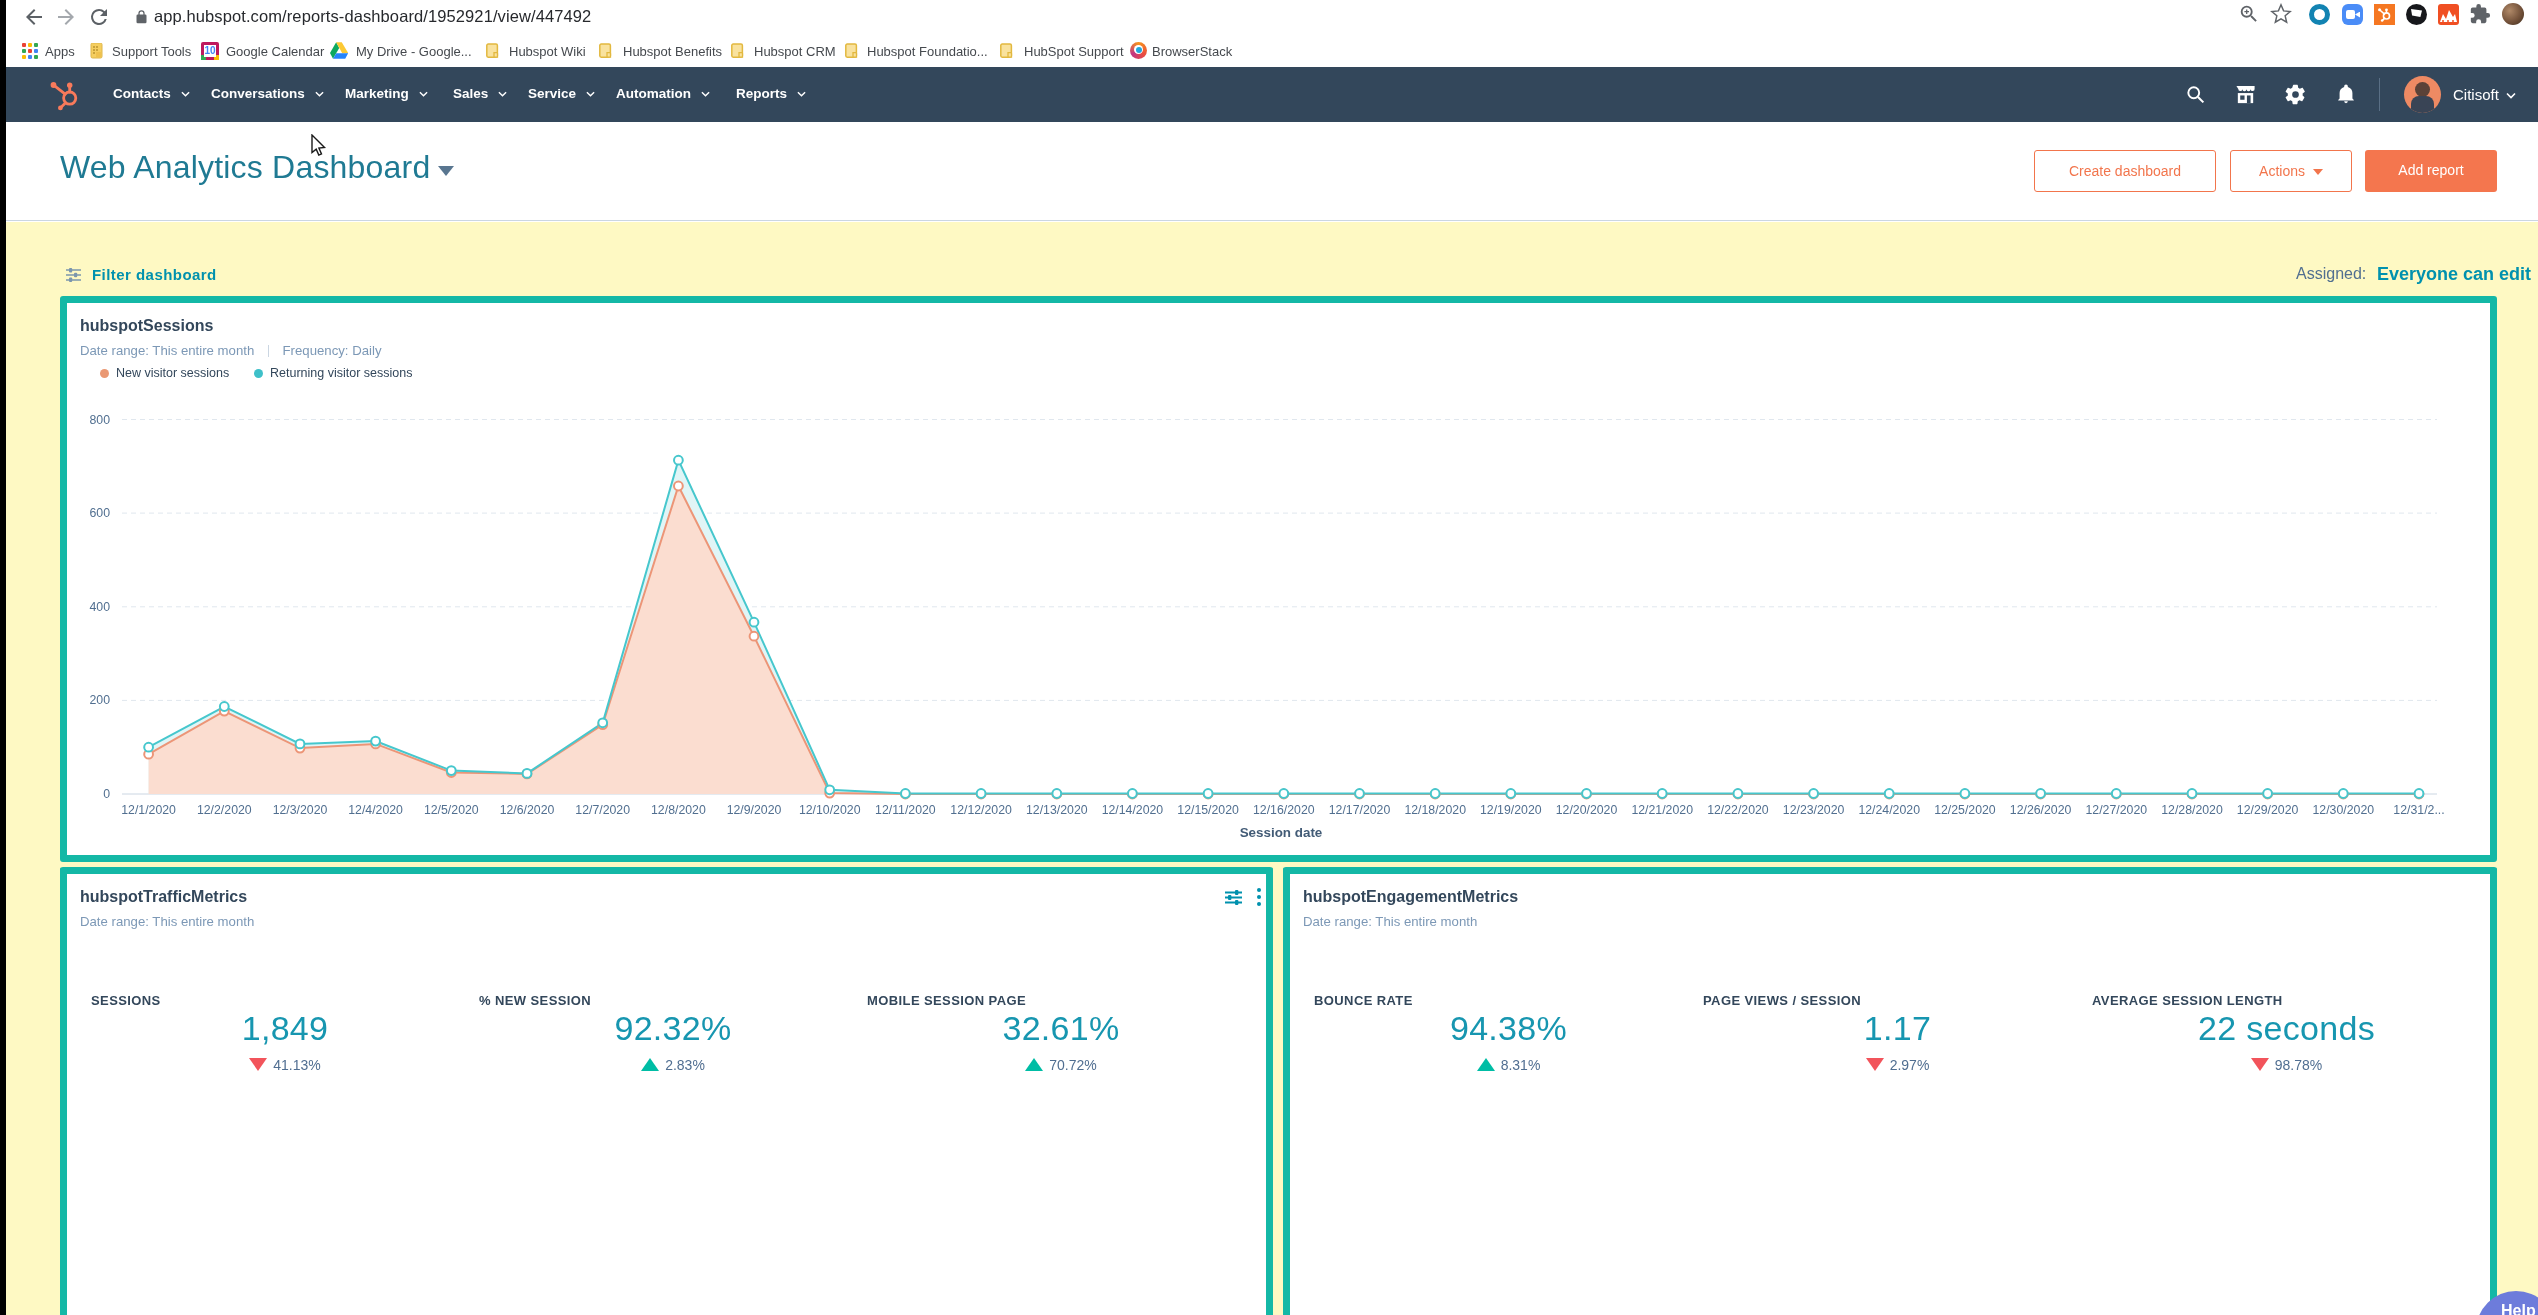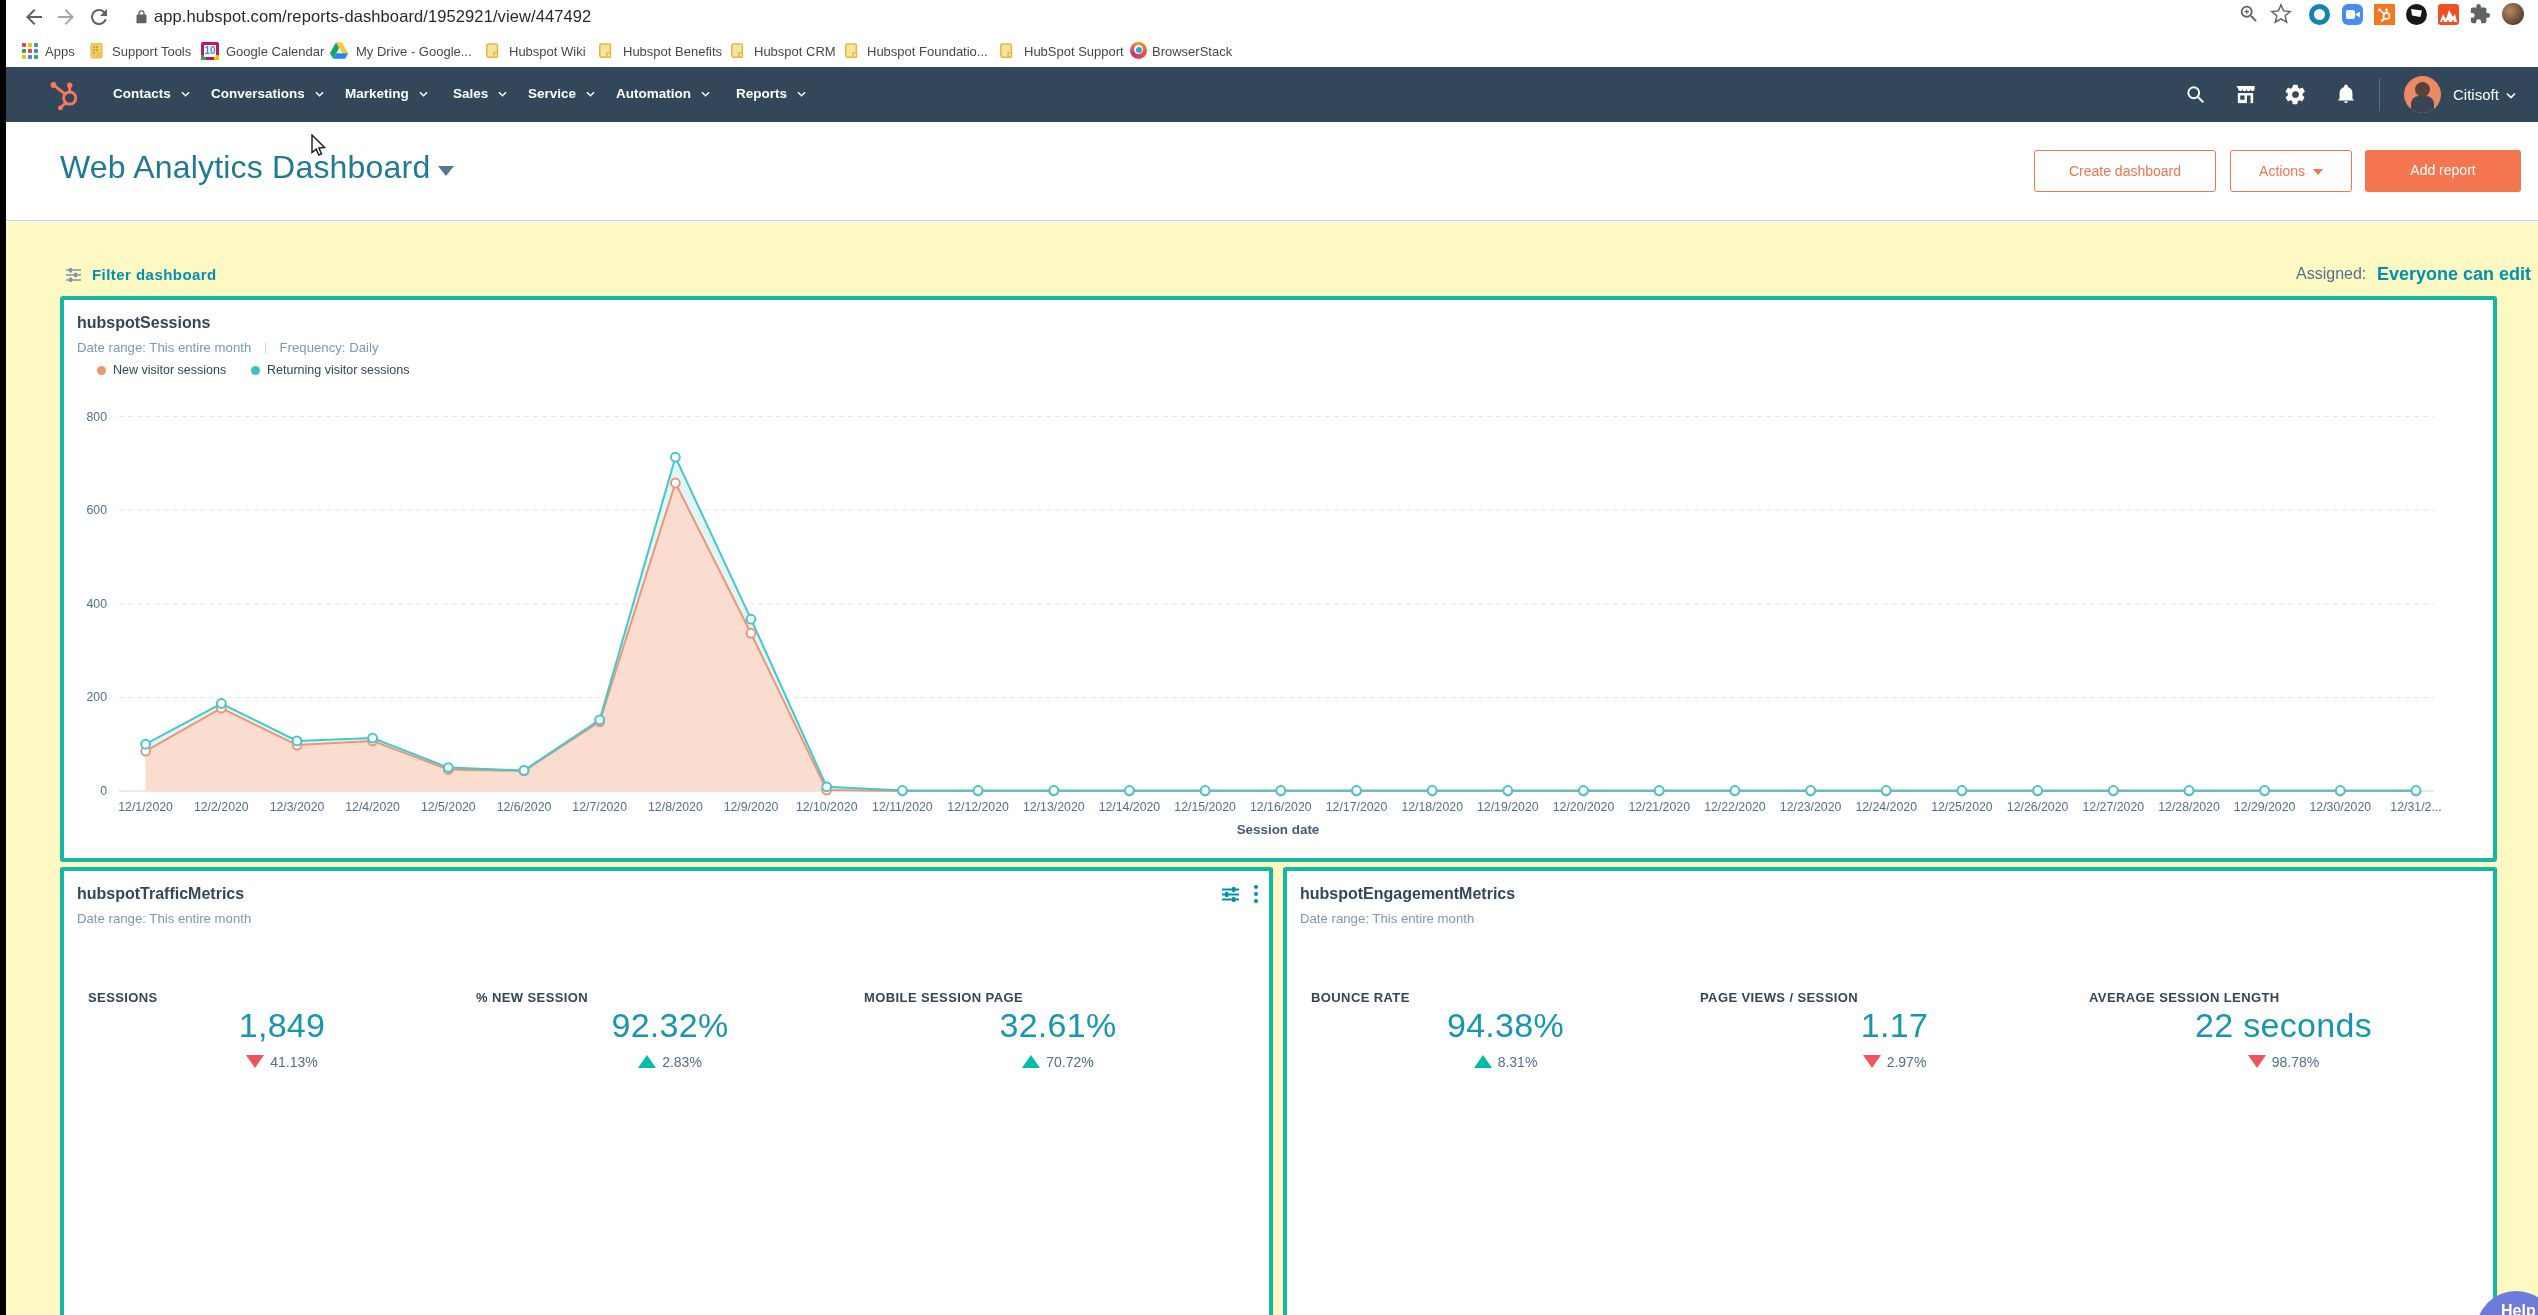--- a/index.html
+++ b/index.html
@@ -17,21 +17,21 @@
 .nitem svg{margin-left:6px;vertical-align:1px}
 
 #header{position:absolute;left:6px;top:122px;width:2532px;height:99px;background:#fff;border-bottom:1px solid #cbd6e2;z-index:5}
 #title{position:absolute;left:54px;top:27px;font-size:32px;color:#1f7a93;letter-spacing:.2px}
 .btn{position:absolute;top:28px;height:42px;border-radius:3px;font-size:14px;text-align:center;line-height:40px;color:#f2754c}
 .btn.outline{border:1px solid #f2754c;background:#fff}
 .btn.fill{background:#f4764e;color:#fff}
 
 #content{position:absolute;left:6px;top:222px;width:2532px;height:1161px;background:#fef9c3}
 .teal-link{color:#0091ae;font-weight:700}
-.card{position:absolute;background:#fff;border:4px solid #14b8a6;border-radius:3px}
+.card{position:absolute;background:#fff;border:7px solid #14b8a6;border-radius:3px}
 .ctitle{position:absolute;left:13px;top:14px;font-size:16px;font-weight:700;color:#33475b}
 .cmeta{position:absolute;left:13px;top:40px;font-size:13.2px;color:#7c98b6}
 .mlabel{position:absolute;width:100%;text-align:left;font-size:13px;font-weight:700;color:#33475b;letter-spacing:.4px}
 .mvalue{position:absolute;width:100%;text-align:center;font-size:34px;font-weight:500;color:#1796b0;letter-spacing:.3px}
 .mchange{position:absolute;width:100%;text-align:center;font-size:14px;color:#506e91}
 .tri-dn{display:inline-block;width:0;height:0;border-left:9px solid transparent;border-right:9px solid transparent;border-top:13px solid #f2545b;margin-right:6px;vertical-align:-1px}
 .tri-up{display:inline-block;width:0;height:0;border-left:9px solid transparent;border-right:9px solid transparent;border-bottom:13px solid #00bda5;margin-right:6px;vertical-align:-1px}
 .xl,.yl{font-size:12.3px;fill:#516f90}
 .xt{font-size:13.4px;font-weight:700;fill:#425b76}
 .lgd{font-size:12.5px;color:#33475b}
@@ -221,21 +221,21 @@
     </svg>
 </div>
 
 <div id="header">
   <div id="title">Web Analytics Dashboard</div>
   <svg class="abs" style="left:431px;top:43px" width="18" height="12" viewBox="0 0 18 12">
       <path d="M1 1h16L9 11z" fill="#597690"></path>
     </svg>
   <div class="btn outline" style="left:2028px;width:182px">Create dashboard</div>
   <div class="btn outline" style="left:2224px;width:122px">Actions <span style="display:inline-block;width:0;height:0;border-left:5px solid transparent;border-right:5px solid transparent;border-top:6px solid #f2754c;vertical-align:1px;margin-left:4px"></span></div>
-  <div class="btn fill" style="left:2359px;width:156px">Add report</div>
+  <div class="btn fill" style="left:2359px;width:132px">Add report</div>
 </div>
 
 <svg class="abs" style="left:311px;top:134px;z-index:60" width="18" height="24" viewBox="0 0 18 24">
     <path d="M1 1v17.5l4.2-3.4 2.6 6 2.7-1.2-2.6-5.9 5.6-.6z" fill="#fff" stroke="#1a1a1a" stroke-width="1.4"></path>
   </svg>
 
 <div id="content">
   <svg class="abs" style="left:60px;top:46px" width="15" height="14" viewBox="0 0 15 14">
       <g stroke="#7b96ad" stroke-width="1.7" fill="none">
         <path d="M0 2h15M0 7h15M0 12h15"></path>

